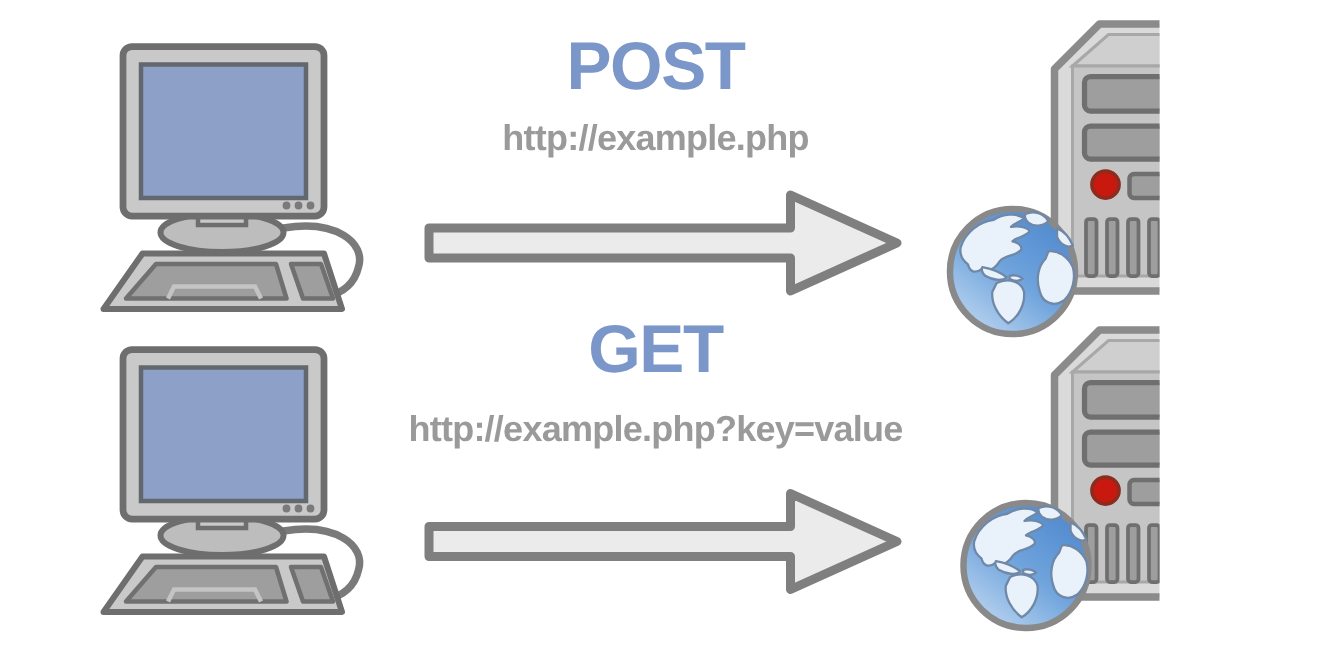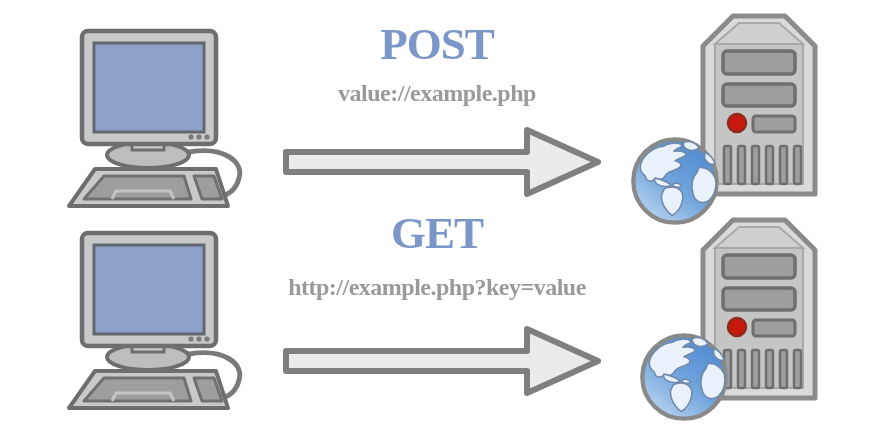--- a/index.html
+++ b/index.html
@@ -1,18 +1,18 @@
 <!DOCTYPE html>
 <html><head>
 <meta charset="utf-8">
 <style>
   html,body{margin:0;padding:0;background:#ffffff;}
   .canvas{
-    position:relative;width:880px;height:440px;background:#ffffff;overflow:hidden;
-    font-family:Liberation Serif, serif;
+    position:relative;width:773px;height:440px;background:#ffffff;overflow:hidden;
+    font-family:Liberation Sans, sans-serif;
   }
   .abs{position:absolute;}
   .icon{display:block;}
   .method{
     position:absolute;left:272px;width:330px;height:56px;line-height:56px;
     text-align:center;font-size:45px;font-weight:bold;letter-spacing:-1px;
     color:#7b96c8;
   }
   .url{
     position:absolute;left:200px;width:474px;height:32px;line-height:32px;
@@ -99,21 +99,21 @@
         <path d="M6,27 L247,27 L247,5 L318,37 L247,69 L247,47 L6,47 Z" fill="#ebebeb" stroke="#7f7f7f" stroke-width="6" stroke-linejoin="round" stroke-linecap="round"></path>
       </symbol>
     </defs>
   </svg>
 
   <section>
     <svg id="computer1" class="abs icon" width="178" height="184" viewBox="0 0 178 184">
       <use href="#sym-computer" xlink:href="#sym-computer"></use>
     </svg>
     <div id="method1" class="method">POST</div>
-    <div id="url1" class="url">value://example.php</div>
+    <div id="url1" class="url">http://example.php</div>
     <svg id="arrow1" class="abs icon" width="324" height="74" viewBox="0 0 324 74">
       <use href="#sym-arrow" xlink:href="#sym-arrow"></use>
     </svg>
     <svg id="server1" class="abs icon" width="118" height="184" viewBox="0 0 118 184">
       <use href="#sym-server" xlink:href="#sym-server"></use>
     </svg>
     <svg id="globe1" class="abs icon" width="92" height="92" viewBox="0 0 96 96">
       <use href="#sym-globe" xlink:href="#sym-globe"></use>
     </svg>
   </section>

